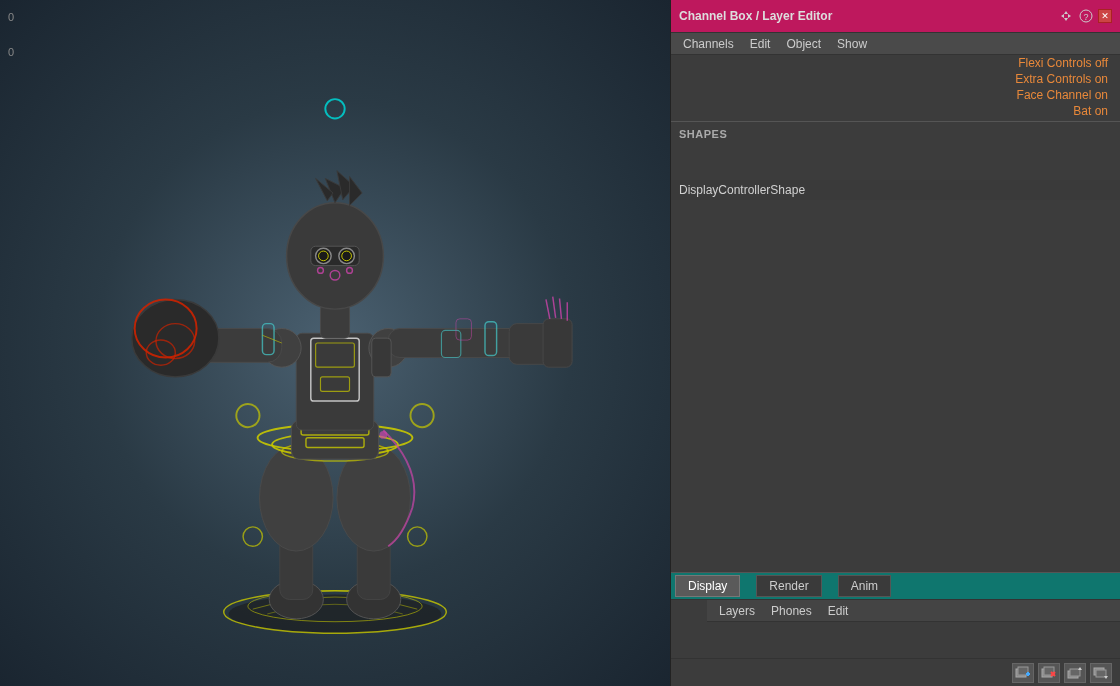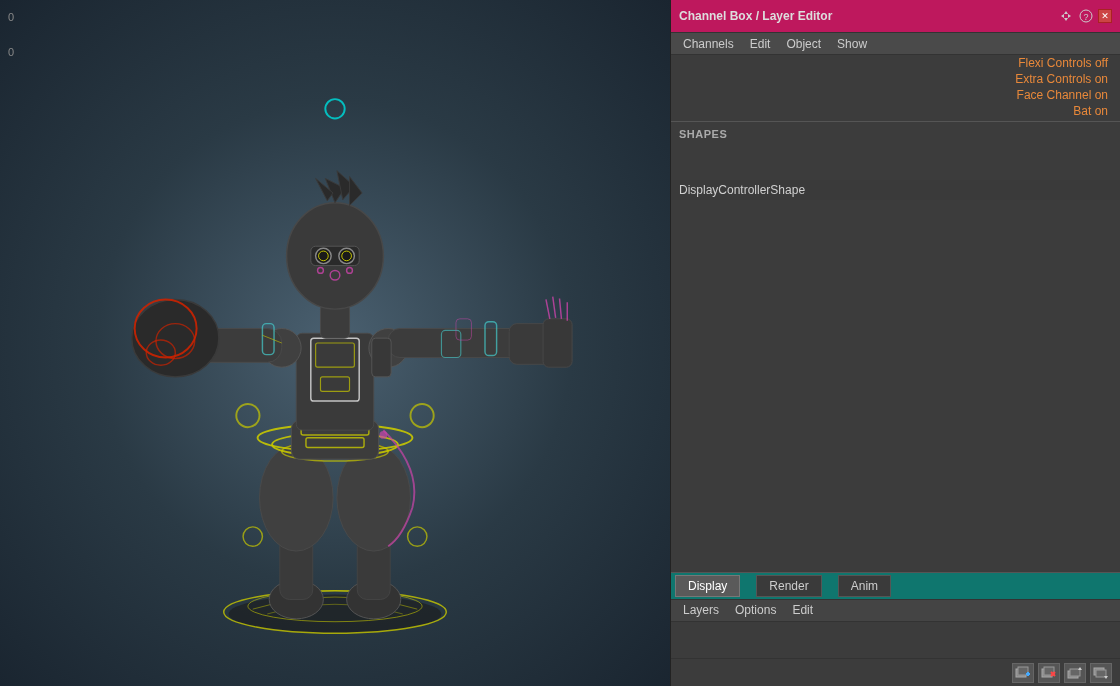--- a/index.html
+++ b/index.html
@@ -189,21 +189,22 @@
       color: #fff;
     }
 
     .cb-layer-menubar {
       display: flex;
       gap: 0;
       padding: 2px 4px;
       background: #444;
       border-bottom: 1px solid #333;
       height: 22px;
-      align-items: flex-end;
+      align-items: center;
+      margin-left: 36px;
     }
     .cb-layer-menu-item {
       padding: 2px 8px;
       color: #ccc;
       cursor: pointer;
       font-size: 12px;
     }
 
     
     .cb-layer-area {
@@ -427,21 +428,21 @@
   <div class="cb-bottom">
 
     <div class="cb-tabs-row">
       <div class="cb-tab active">Display</div>
       <div class="cb-tab">Render</div>
       <div class="cb-tab">Anim</div>
     </div>
 
     <div class="cb-layer-menubar">
       <div class="cb-layer-menu-item">Layers</div>
-      <div class="cb-layer-menu-item">Options</div>
+      <div class="cb-layer-menu-item">Phones</div>
       <div class="cb-layer-menu-item">Edit</div>
     </div>
 
     <div class="cb-layer-area"></div>
 
     <div class="cb-toolbar">
 
       <div class="cb-toolbar-btn" title="New Layer">
         <svg width="16" height="14" viewBox="0 0 16 14">
           <rect x="1" y="3" width="10" height="8" fill="#888" stroke="#aaa" stroke-width="1"></rect>

